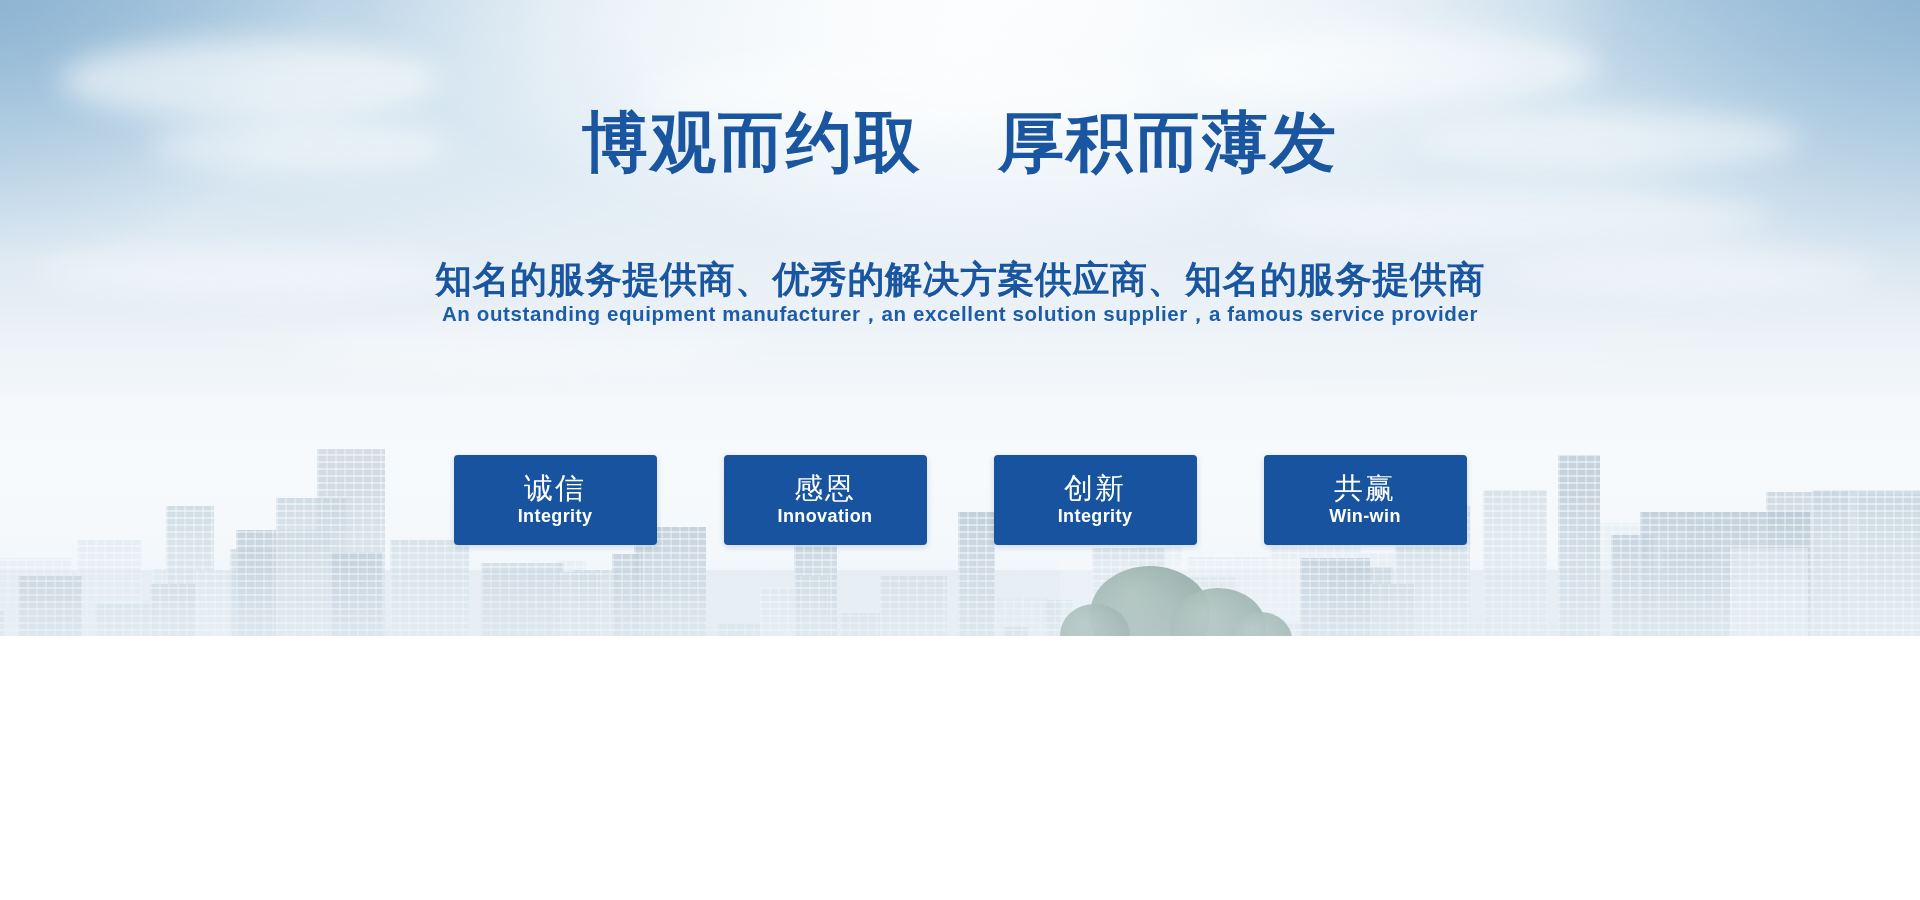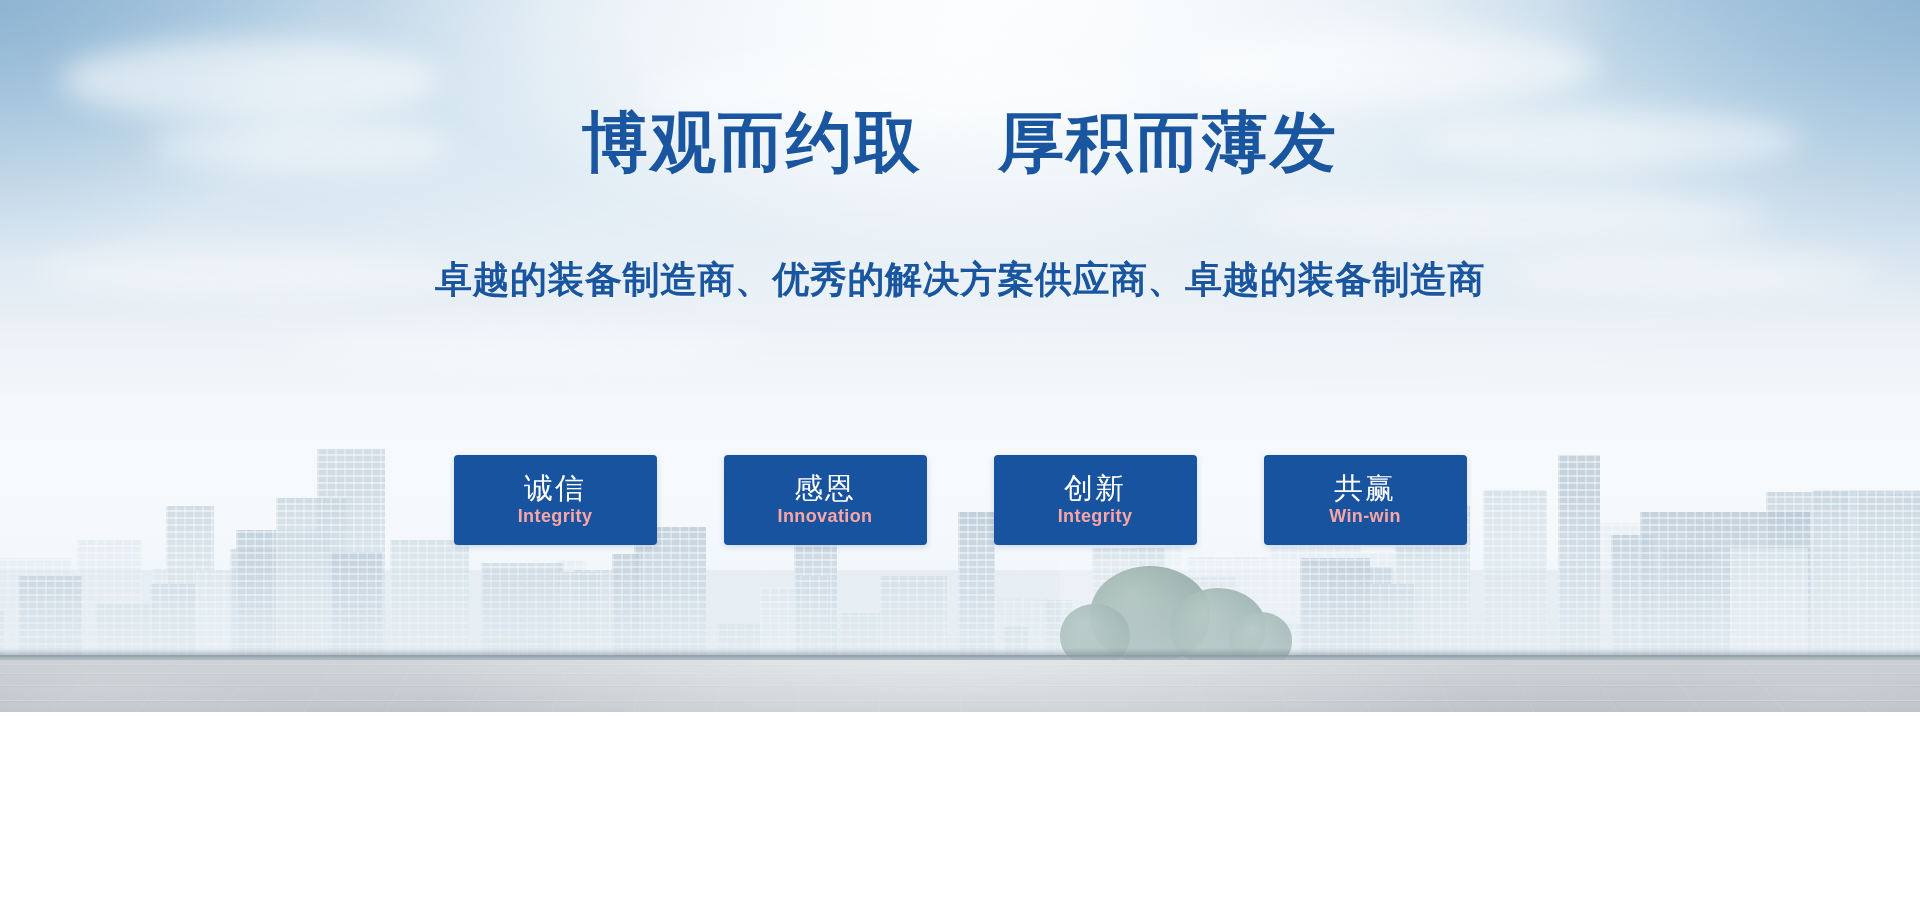--- a/index.html
+++ b/index.html
@@ -1,20 +1,20 @@
 <!DOCTYPE html>
 <html><head>
 <meta charset="utf-8">
 <style>
   html,body{margin:0;padding:0;background:#fff;}
   body{font-family:"Liberation Sans","DejaVu Sans",sans-serif;}
 
   #banner{
     position:relative;
-    width:1920px;height:712px;
+    width:1920px;height:636px;
     overflow:hidden;
     background:#dfe8ef;
   }
 
   
   .sky{
     position:absolute;left:0;top:0;width:1920px;height:560px;
     background:
       radial-gradient(ellipse 900px 420px at 52% -8%, rgba(255,255,255,0.98) 0%, rgba(255,255,255,0.55) 45%, rgba(255,255,255,0) 72%),
       radial-gradient(ellipse 1500px 520px at 50% 8%, rgba(255,255,255,0.85) 0%, rgba(255,255,255,0.15) 55%, rgba(255,255,255,0) 80%),
@@ -184,21 +184,21 @@
     align-items:center;justify-content:center;
     box-shadow:0 2px 6px rgba(30,70,120,0.18);
   }
   .vbox .cn{
     font-family:"DejaVu Sans","Liberation Sans",sans-serif;
     font-size:29px;font-weight:normal;color:#ffffff;
     letter-spacing:2px;line-height:1.08;
   }
   .vbox .en{
     font-family:"Liberation Sans","DejaVu Sans",sans-serif;
-    font-size:18px;font-weight:bold;color:#fca5a5;
+    font-size:18px;font-weight:bold;color:#ffffff;
     letter-spacing:0.4px;margin-top:3px;line-height:1.1;
   }
 </style>
 </head>
 <body>
 
 <div id="banner">
 
   <div class="sky"></div>
   <div class="sky-corner-l"></div>
@@ -350,22 +350,23 @@
 
   <div class="content">
 
     <div class="headline">
       <span>博观而约取</span>
       <span class="gap"></span>
       <span>厚积而薄发</span>
     </div>
 
 
-    <div class="subline">卓越的装备制造商、优秀的解决方案供应商、卓越的装备制造商</div>
-
+    <div class="subline">知名的服务提供商、优秀的解决方案供应商、知名的服务提供商</div>
+
+    <div class="subline-en">An outstanding equipment manufacturer，an excellent  solution supplier，a famous  service provider</div>
 
     <div class="values" id="values">
         <div class="vbox" style="background: rgb(23, 83, 158);">
           <div class="cn">诚信</div>
           <div class="en">Integrity</div>
         </div>
         <div class="vbox" style="background: rgb(23, 83, 158);">
           <div class="cn">感恩</div>
           <div class="en">Innovation</div>
         </div>

